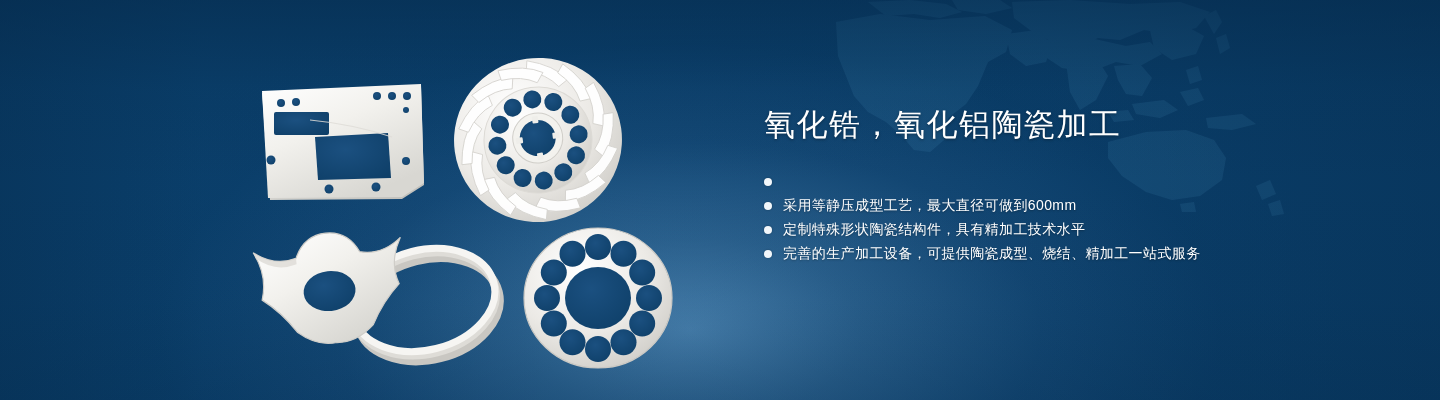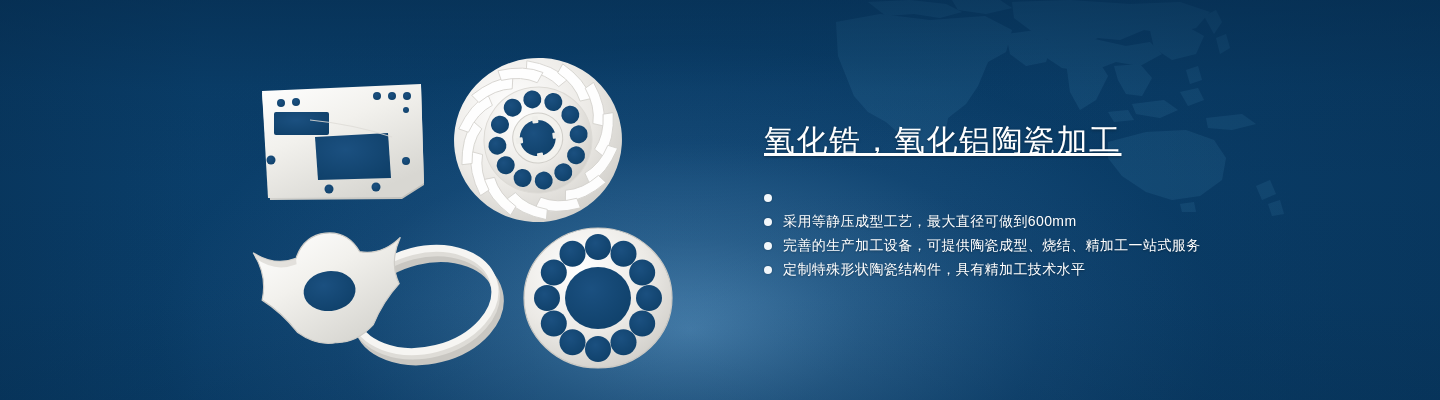--- a/index.html
+++ b/index.html
@@ -68,24 +68,23 @@
     left: 764px;
     top: 108px;
     width: 620px;
   }
   .headline {
     color: #ffffff;
     font-size: 31px;
     font-weight: 400;
     letter-spacing: 1.5px;
     line-height: 1.1;
-    margin: 16px 0 28px 0;
+    margin: 0 0 28px 0;
     white-space: nowrap;
     text-shadow: 0 1px 3px rgba(0,0,0,0.35);
-    text-decoration: underline;
   }
   .bullets { list-style: none; margin: 0; padding: 0; }
   .bullet {
     display: flex;
     align-items: center;
     height: 24px;
     margin-bottom: 0px;
   }
   .dot {
     flex: 0 0 auto;
@@ -292,22 +291,22 @@
     <ul class="bullets">
       <li class="bullet">
         <span class="dot"></span>
       </li>
       <li class="bullet">
         <span class="dot"></span>
         <span class="bullet-text">采用等静压成型工艺，最大直径可做到600mm</span>
       </li>
       <li class="bullet">
         <span class="dot"></span>
-        <span class="bullet-text">完善的生产加工设备，可提供陶瓷成型、烧结、精加工一站式服务</span>
+        <span class="bullet-text">定制特殊形状陶瓷结构件，具有精加工技术水平</span>
       </li>
       <li class="bullet">
         <span class="dot"></span>
-        <span class="bullet-text">定制特殊形状陶瓷结构件，具有精加工技术水平</span>
+        <span class="bullet-text">完善的生产加工设备，可提供陶瓷成型、烧结、精加工一站式服务</span>
       </li>
     </ul>
   </div>
 
 </div>
 
 </body></html>

